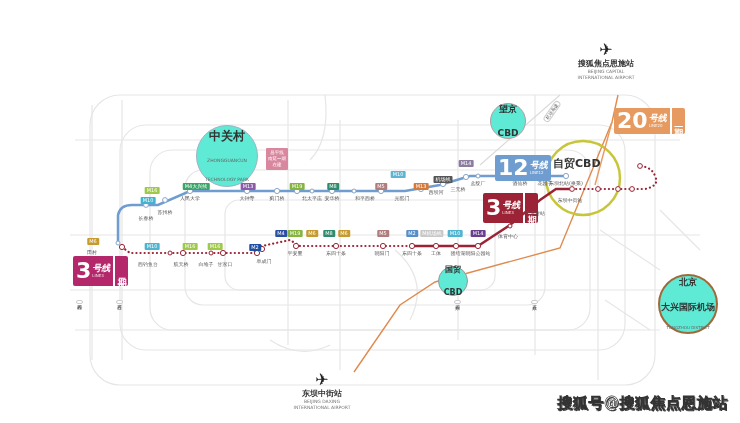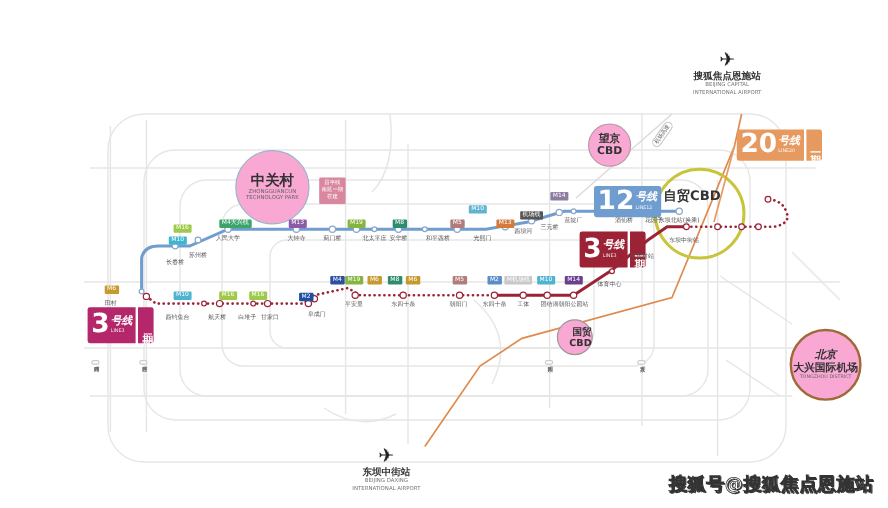--- a/index.html
+++ b/index.html
@@ -1,21 +1,21 @@
 <!DOCTYPE html>
 <html><head>
 <meta charset="utf-8">
 <style>
   html,body{margin:0;padding:0;background:#ffffff;}
   body{width:740px;height:423px;overflow:hidden;position:relative;font-family:"DejaVu Sans","Liberation Sans",sans-serif;}
   #map{position:absolute;left:0;top:0;width:740px;height:423px;}
   .abs{position:absolute;}
   .st-label{position:absolute;font-size:5px;color:#555;white-space:nowrap;transform:translateX(-50%);}
   .tag{position:absolute;font-size:5px;color:#fff;padding:0 2px;line-height:7px;height:7px;border-radius:1px;white-space:nowrap;transform:translateX(-50%);}
-  .cbd{position:absolute;border-radius:50%;background:#f9a8d4;display:flex;flex-direction:column;align-items:center;justify-content:center;text-align:center;box-sizing:border-box;}
+  .cbd{position:absolute;border-radius:50%;background:#5eead4;display:flex;flex-direction:column;align-items:center;justify-content:center;text-align:center;box-sizing:border-box;gap:14px;}
   .cbd .zh{font-weight:bold;color:#333;line-height:1.15;}
   .cbd .en{color:#666;line-height:1.2;}
   .airport{position:absolute;text-align:center;transform:translateX(-50%);}
   .airport .zh{font-size:8px;font-weight:bold;color:#333;}
   .airport .en{font-size:4.5px;color:#777;line-height:6px;}
   .plane{font-size:16px;color:#222;line-height:16px;}
   .line-badge{position:absolute;display:flex;height:30px;}
   .line-badge .num{display:flex;align-items:center;color:#fff;padding:0 3px;border-radius:2px 0 0 2px;}
   .line-badge .num b{font-size:22px;line-height:22px;}
   .line-badge .num .txt{display:flex;flex-direction:column;margin-left:1px;}
@@ -139,27 +139,27 @@
 
 <div class="cbd" style="left:196px;top:125px;width:62px;height:62px;border:1.5px solid #9fb3c6;">
   <div class="zh" style="font-size:12px;">中关村</div>
   <div class="en" style="font-size:4.5px;">ZHONGGUANCUN</div>
   <div class="en" style="font-size:4.5px;">TECHNOLOGY PARK</div>
 </div>
 <div class="cbd" style="left:490px;top:103px;width:36px;height:36px;border:1.5px solid #b79aa2;">
   <div class="zh" style="font-size:9px;">望京</div>
   <div class="zh" style="font-size:9px;">CBD</div>
 </div>
-<div class="cbd" style="left:464px;top:266px;width:30px;height:30px;border:1.5px solid #999;align-items:flex-end;">
+<div class="cbd" style="left:438px;top:266px;width:30px;height:30px;border:1.5px solid #999;">
   <div class="zh" style="font-size:8px;">国贸</div>
   <div class="zh" style="font-size:8px;">CBD</div>
 </div>
 <div class="abs" style="left:553px;top:156px;font-size:11px;font-weight:bold;color:#333;">自贸CBD</div>
 <div class="cbd" style="left:658px;top:274px;width:60px;height:60px;border:2px solid #a0693a;">
-  <div class="zh" style="font-size:9px;font-style:italic;">北京</div>
+  <div class="zh" style="font-size:9px;">北京</div>
   <div class="zh" style="font-size:9px;">大兴国际机场</div>
   <div class="en" style="font-size:4px;">TONGZHOU DISTRICT</div>
 </div>
 
 <div class="pink-box" style="left:266px;top:148px;">
   <div>昌平线</div>
   <div>南延一期</div>
   <div>在建</div>
 </div>
 

